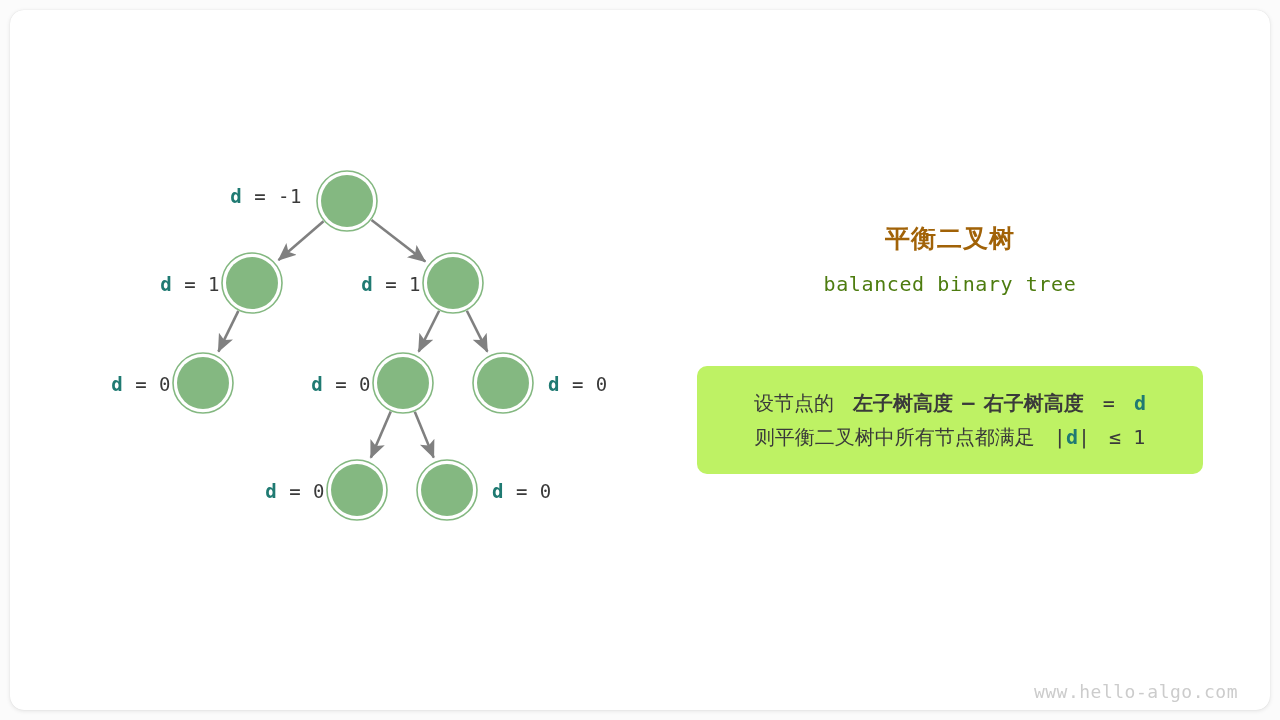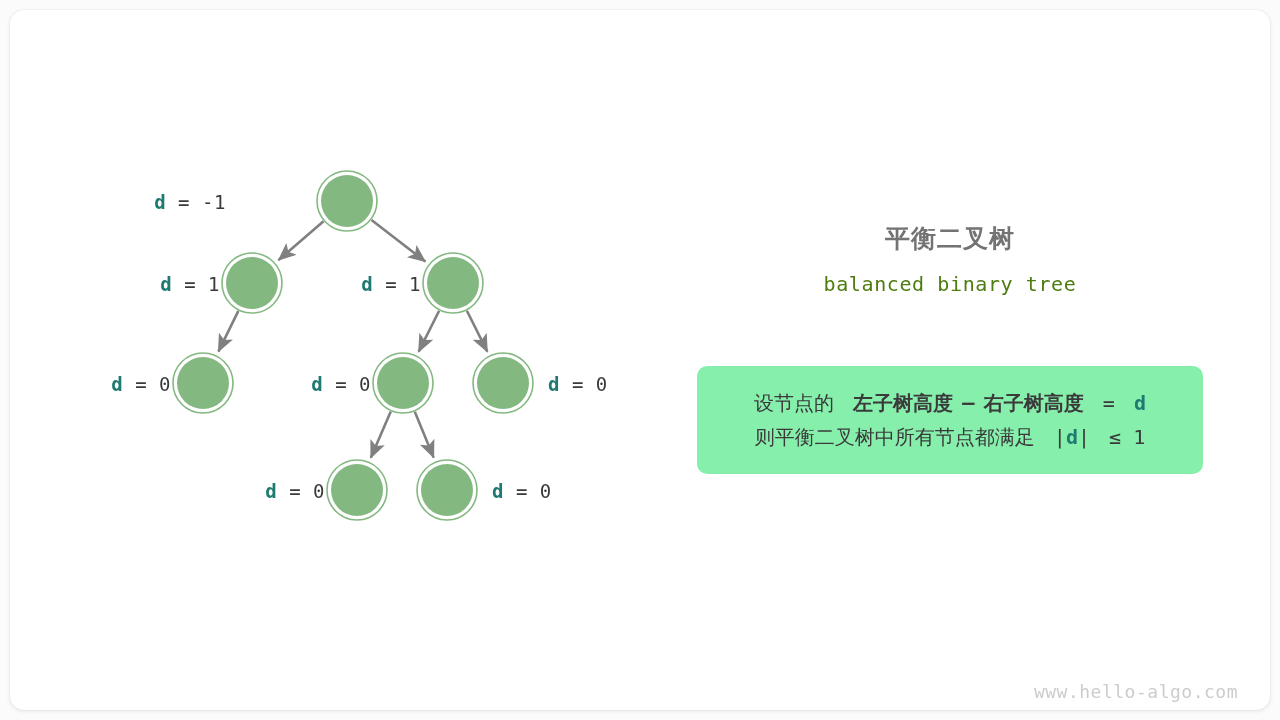--- a/index.html
+++ b/index.html
@@ -56,39 +56,39 @@
     position: absolute;
     left: 697px;
     top: 222px;
     width: 506px;
   }
   #panel-title {
     text-align: center;
     font-family: "DejaVu Sans", sans-serif;
     font-size: 25px;
     font-weight: bold;
-    color: #737373;
+    color: #a16207;
     letter-spacing: 1px;
     line-height: 34px;
   }
   #panel-subtitle {
     text-align: center;
     font-family: "DejaVu Sans Mono", monospace;
     font-size: 20px;
     color: #4d7c0f;
     margin-top: 16px;
     letter-spacing: 0.6px;
   }
   #info-box {
     position: absolute;
     left: 0px;
     top: 144px;
     width: 506px;
     box-sizing: border-box;
-    background: #86efac;
+    background: #bef264;
     border-radius: 10px;
     padding: 20px 0 20px 0;
   }
   .info-line {
     font-family: "DejaVu Sans", sans-serif;
     font-size: 20px;
     color: #3a3a3a;
     text-align: center;
     line-height: 34px;
     white-space: nowrap;
@@ -158,21 +158,21 @@
           <circle cx="357" cy="490" r="26" fill="#84b881"></circle>
         </g>
         <g>
           <circle cx="447" cy="490" r="30" fill="none" stroke="#84b881" stroke-width="1.6"></circle>
           <circle cx="447" cy="490" r="26" fill="#84b881"></circle>
         </g>
       </g>
   </svg>
 
   <div id="label-layer">
-      <div class="node-label left-of" style="top: 191px; left: 0px; width: 302px; text-align: center; padding-left: 39px;"><span class="dvar">d</span><span> = -1</span></div>
+      <div class="node-label left-of" style="top: 185px; left: 0px; width: 302px; text-align: right;"><span class="dvar">d</span><span> = -1</span></div>
       <div class="node-label left-of" style="top: 273px; left: 0px; width: 220px; text-align: right;"><span class="dvar">d</span><span> = 1</span></div>
       <div class="node-label left-of" style="top: 273px; left: 0px; width: 421px; text-align: right;"><span class="dvar">d</span><span> = 1</span></div>
       <div class="node-label left-of" style="top: 373px; left: 0px; width: 171px; text-align: right;"><span class="dvar">d</span><span> = 0</span></div>
       <div class="node-label left-of" style="top: 373px; left: 0px; width: 371px; text-align: right;"><span class="dvar">d</span><span> = 0</span></div>
       <div class="node-label right-of" style="top: 373px; left: 548px;"><span class="dvar">d</span><span> = 0</span></div>
       <div class="node-label left-of" style="top: 480px; left: 0px; width: 325px; text-align: right;"><span class="dvar">d</span><span> = 0</span></div>
       <div class="node-label right-of" style="top: 480px; left: 492px;"><span class="dvar">d</span><span> = 0</span></div>
     </div>
 
   <div id="panel">

